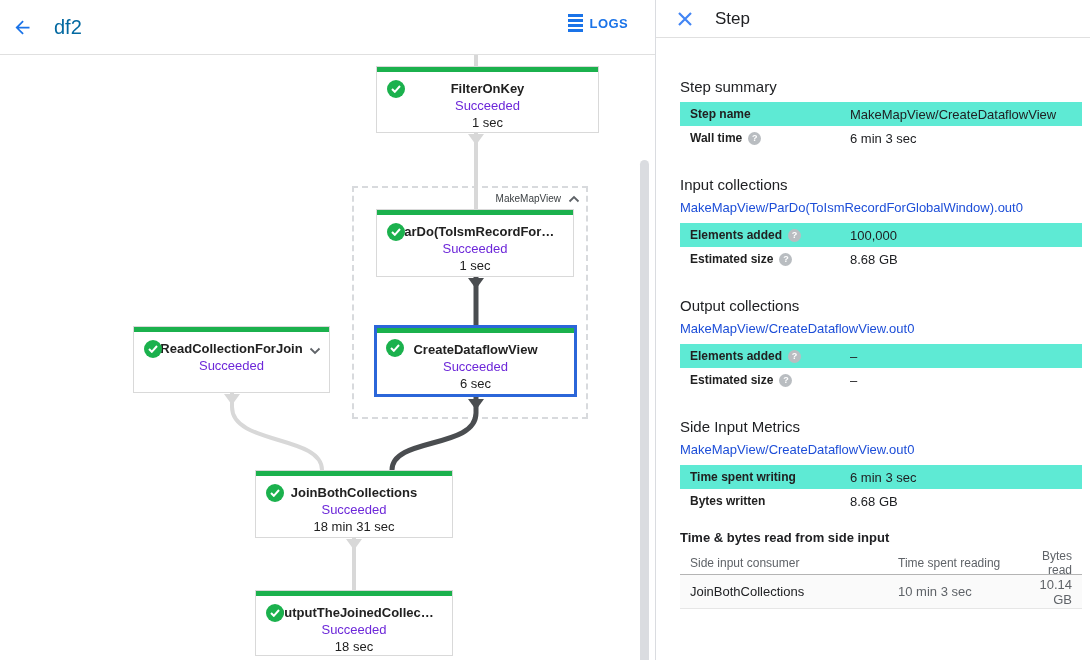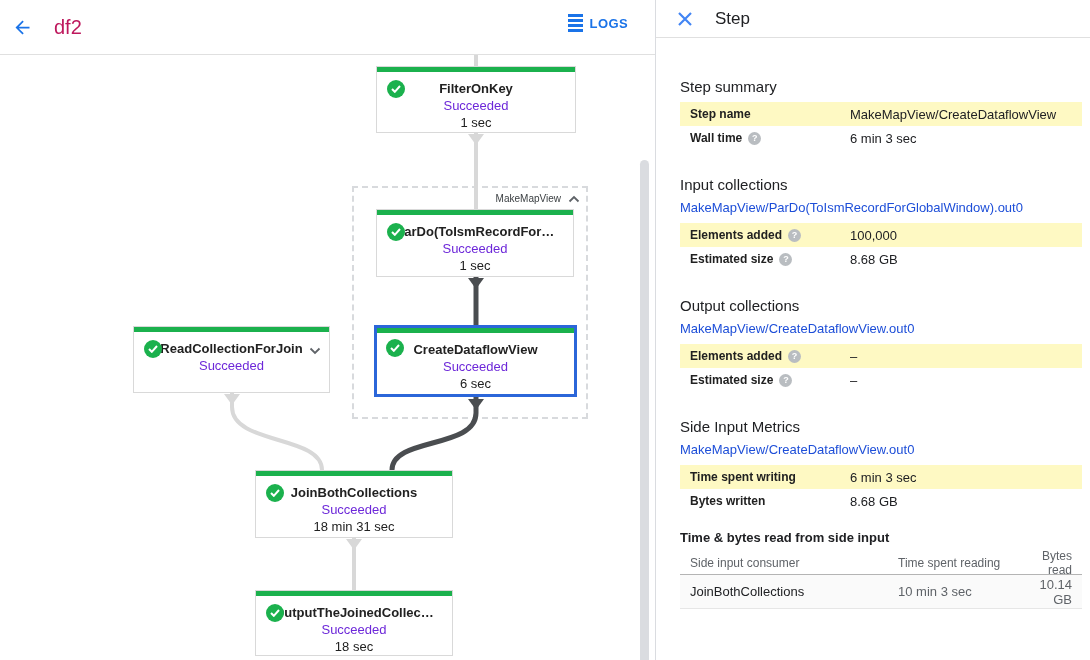--- a/index.html
+++ b/index.html
@@ -5,21 +5,21 @@
   * { margin:0; padding:0; box-sizing:border-box; }
   html,body { width:1090px; height:660px; }
   body { position:relative; overflow:hidden; background:#fff;
          font-family:"Liberation Sans", sans-serif; color:#202124; }
 
   
   .topbar-left { position:absolute; left:0; top:0; width:656px; height:55px;
                  background:#fff; border-bottom:1px solid #e0e0e0;
                  display:flex; align-items:center; }
   .back-btn { width:44px; height:55px; display:flex; align-items:center; justify-content:center; cursor:pointer; }
-  .job-title { font-size:20px; color:#be185d; margin-left:10px; }
+  .job-title { font-size:20px; color:#0369a1; margin-left:10px; }
   .logs-btn { position:absolute; right:28px; top:0; height:46px; display:flex; align-items:center; gap:7px; cursor:pointer; }
   .logs-icon { display:flex; flex-direction:column; gap:2px; }
   .logs-icon span { display:block; width:15px; height:3px; background:#1a73e8; }
   .logs-label { color:#1a73e8; font-size:13px; font-weight:bold; letter-spacing:.4px; }
 
   .panel-header { position:absolute; left:656px; top:0; width:434px; height:38px;
                   background:#fff; border-bottom:1px solid #e0e0e0;
                   display:flex; align-items:center; }
   .close-btn { width:16px; height:16px; margin-left:21px; cursor:pointer; }
   .panel-title { font-size:17px; color:#202124; margin-left:22px; }
@@ -53,21 +53,21 @@
 
   
   .panel-body { position:absolute; left:656px; top:55px; width:434px; height:605px;
                 padding:0 8px 0 24px; overflow:hidden; }
   .section-h { font-size:15px; line-height:20px; font-weight:normal; color:#202124; margin-top:22px; }
   .section-h.gap { margin-top:25px; }
   .subtitle { font-size:13px; line-height:18px; color:#1d4ed8; margin-top:4px; }
   .kv-rows { margin-top:5px; }
   .kv-rows.after-sub { margin-top:6px; }
   .kv-row { display:flex; align-items:center; height:24px; padding:0 10px; font-size:13px; }
-  .kv-row.alt { background:#fef9c3; }
+  .kv-row.alt { background:#5eead4; }
   .kv-labelwrap { width:160px; display:flex; align-items:center; gap:6px; }
   .kv-label { font-size:12px; font-weight:bold; color:#212121; }
   .help { width:13px; height:13px; border-radius:50%; background:#b9bdc1; color:#fff;
           font-size:9px; font-weight:bold; display:inline-flex; align-items:center; justify-content:center; cursor:pointer; }
   .help::after { content:"?"; }
   .kv-value { color:#202124; }
 
   .tbl-h { font-size:13px; font-weight:bold; color:#202124; margin-top:16px; line-height:18px; }
   .tbl { margin-top:2px; }
   .tbl-row { display:grid; grid-template-columns:208px 120px 1fr; align-items:center; padding:0 10px; }
@@ -131,21 +131,21 @@
     <path d="M476 342 V358 C476 394 392 382 392 415" stroke="#4a4d50" stroke-width="5" fill="none"></path>
     <path d="M468 344 H484 L476 355 Z" fill="#4a4d50"></path>
 
     <path d="M232 338 V352 C232 390 322 380 322 415" stroke="#d8d8d8" stroke-width="4" fill="none"></path>
     <path d="M224 339 H240 L232 350 Z" fill="#d8d8d8"></path>
 
     <path d="M354 483 V535" stroke="#d8d8d8" stroke-width="4" fill="none"></path>
     <path d="M346 484 H362 L354 495 Z" fill="#d8d8d8"></path>
   </svg>
 
-  <div class="node" style="left:376px; top:11px; width:200px; height:67px;">
+  <div class="node" style="left:376px; top:11px; width:223px; height:67px;">
     <div class="bar" style="background:#1bb14d"></div>
     <span class="check" style="background:#1bb14d">
       <svg width="10" height="8" viewBox="0 0 10 8">
           <path d="M1 4 L3.8 6.8 L9 1" stroke="#fff" stroke-width="2" fill="none"></path>
         </svg>
     </span>
     <div class="n-title">FilterOnKey</div>
     <div class="n-status">Succeeded</div>
     <div class="n-time">1 sec</div>
   </div>

